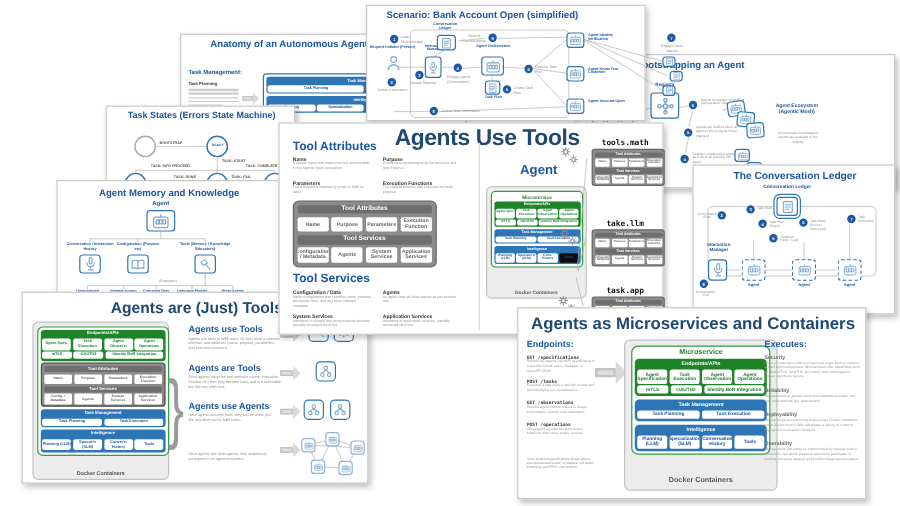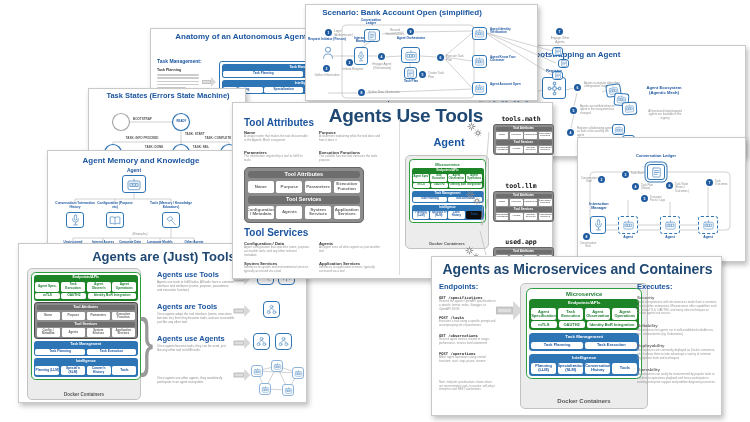--- a/index.html
+++ b/index.html
@@ -583,20 +583,21 @@
         </svg>
       </div>
     <div class="ib" style="left:263px;top:140px;width:12px;height:12px;border-color:#8fb4d9">
         <svg width="9" height="7">
           <use href="#i-robot"></use>
         </svg>
       </div>
   </div>
 
   <div class="card" style="left:577px;top:137px;width:169px;height:125px;z-index:4">
+    <div class="a ct" style="left:10px;top:4px;width:149px;font-size:8.5px">The Conversation Ledger</div>
     <svg class="ov" width="169" height="125">
       <rect x="12" y="34" width="140" height="58" rx="4"></rect>
       <line x1="50" y1="62" x2="50" y2="78"></line>
         <line x1="92" y1="64" x2="92" y2="78"></line>
         <line x1="130" y1="49" x2="130" y2="78"></line>
       <line x1="28" y1="87" x2="40" y2="87"></line>
         <line x1="60" y1="87" x2="82" y2="87"></line>
         <line x1="102" y1="87" x2="120" y2="87"></line>
       <line x1="78" y1="42" x2="78" y2="34"></line>
     </svg>
@@ -755,39 +756,39 @@
         </div>
       <div class="bar" style="margin-top:.5em">Tool Services</div>
       <div class="chips">
           <span class="chip">Configuration / Metadata</span>
           <span class="chip">Agents</span>
           <span class="chip">System Services</span>
           <span class="chip">Application Services</span>
         </div>
     </div>
 
-    <div class="a mono" style="left:260px;top:79px;width:56px;font-size:6.5px;font-weight:700;color:#111;text-align:center">tool.llm</div>
+    <div class="a mono" style="left:260px;top:79px;width:56px;font-size:6.5px;font-weight:700;color:#111;text-align:center">take.llm</div>
     <div class="tbx" style="left:260px;top:88px;width:56px;font-size:3px">
       <div class="bar">Tool Attributes</div>
       <div class="chips">
           <span class="chip">Name</span>
           <span class="chip">Purpose</span>
           <span class="chip">Parameters</span>
           <span class="chip">Execution Function</span>
         </div>
       <div class="bar" style="margin-top:.5em">Tool Services</div>
       <div class="chips">
           <span class="chip">Configuration / Metadata</span>
           <span class="chip">Agents</span>
           <span class="chip">System Services</span>
           <span class="chip">Application Services</span>
         </div>
     </div>
 
-    <div class="a mono" style="left:260px;top:135px;width:56px;font-size:6.5px;font-weight:700;color:#111;text-align:center">used.app</div>
+    <div class="a mono" style="left:260px;top:135px;width:56px;font-size:6.5px;font-weight:700;color:#111;text-align:center">task.app</div>
     <div class="tbx" style="left:260px;top:144px;width:56px;font-size:3px">
       <div class="bar">Tool Attributes</div>
       <div class="chips">
           <span class="chip">Name</span>
           <span class="chip">Purpose</span>
           <span class="chip">Parameters</span>
           <span class="chip">Execution Function</span>
         </div>
       <div class="bar" style="margin-top:.5em">Tool Services</div>
       <div class="chips">

